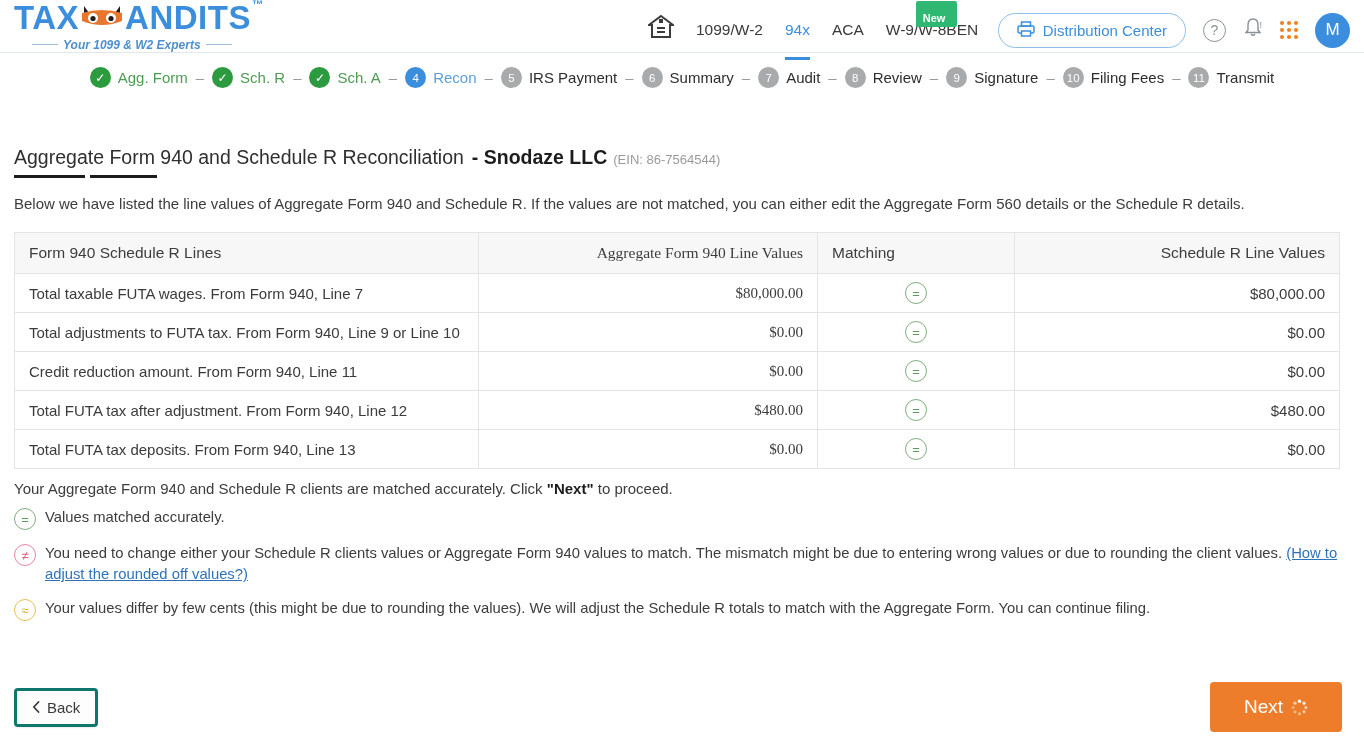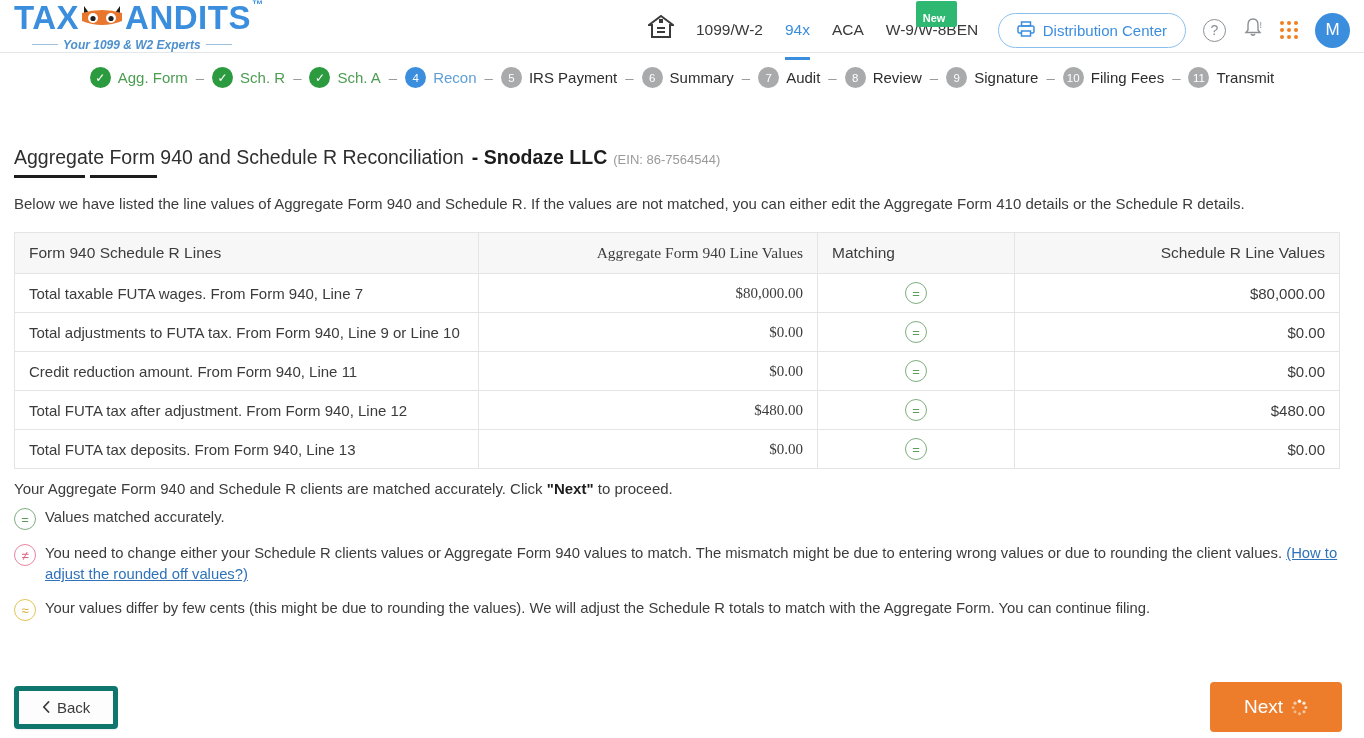--- a/index.html
+++ b/index.html
@@ -180,22 +180,22 @@
   .lg-link { color: #2f72b8; text-decoration: underline; cursor: pointer; }
 
   
   .footer {
     position: absolute; left: 0; right: 0; bottom: 0;
     height: 62px; display: flex; align-items: center;
     justify-content: space-between; padding: 0 22px 0 14px;
   }
   .back-btn {
     display: inline-flex; align-items: center; gap: 7px;
-    background: #fdfdfd; border: 5px solid #0f766e;
-    border-radius: 4px; padding: 8px 23px;
+    background: #fdfdfd; border: 3px solid #0f766e;
+    border-radius: 4px; padding: 8px 15px;
     font-size: 15px; color: #3b3b3b; cursor: pointer;
     box-shadow: 0 1px 2px rgba(0,0,0,.08);
   }
   .next-btn {
     display: inline-flex; align-items: center; gap: 8px;
     background: #ed7d2b; color: #fff; border: none;
     border-radius: 4px; padding: 14px 34px;
     font-size: 19px; cursor: pointer;
     font-family: "Liberation Sans", sans-serif;
   }
@@ -346,21 +346,21 @@
     <span class="page-title">Aggregate Form 940 and Schedule R Reconciliation</span>
     <span class="company">- Snodaze LLC</span>
     <span class="ein">(EIN: 86-7564544)</span>
   </div>
 </div>
 <div class="title-underlines">
   <span class="ul1"></span>
     <span class="ul2"></span>
 </div>
 
-<div class="intro">Below we have listed the line values of Aggregate Form 940 and Schedule R. If the values are not matched, you can either edit the Aggregate Form 410 details or the Schedule R details.</div>
+<div class="intro">Below we have listed the line values of Aggregate Form 940 and Schedule R. If the values are not matched, you can either edit the Aggregate Form 560 details or the Schedule R details.</div>
 
 <div class="tbl-wrap">
   <table>
     <thead>
       <tr>
         <th class="c1">Form 940 Schedule R Lines</th>
         <th class="c2">Aggregate Form 940 Line Values</th>
         <th class="c3">Matching</th>
         <th class="c4">Schedule R Line Values</th>
       </tr>

